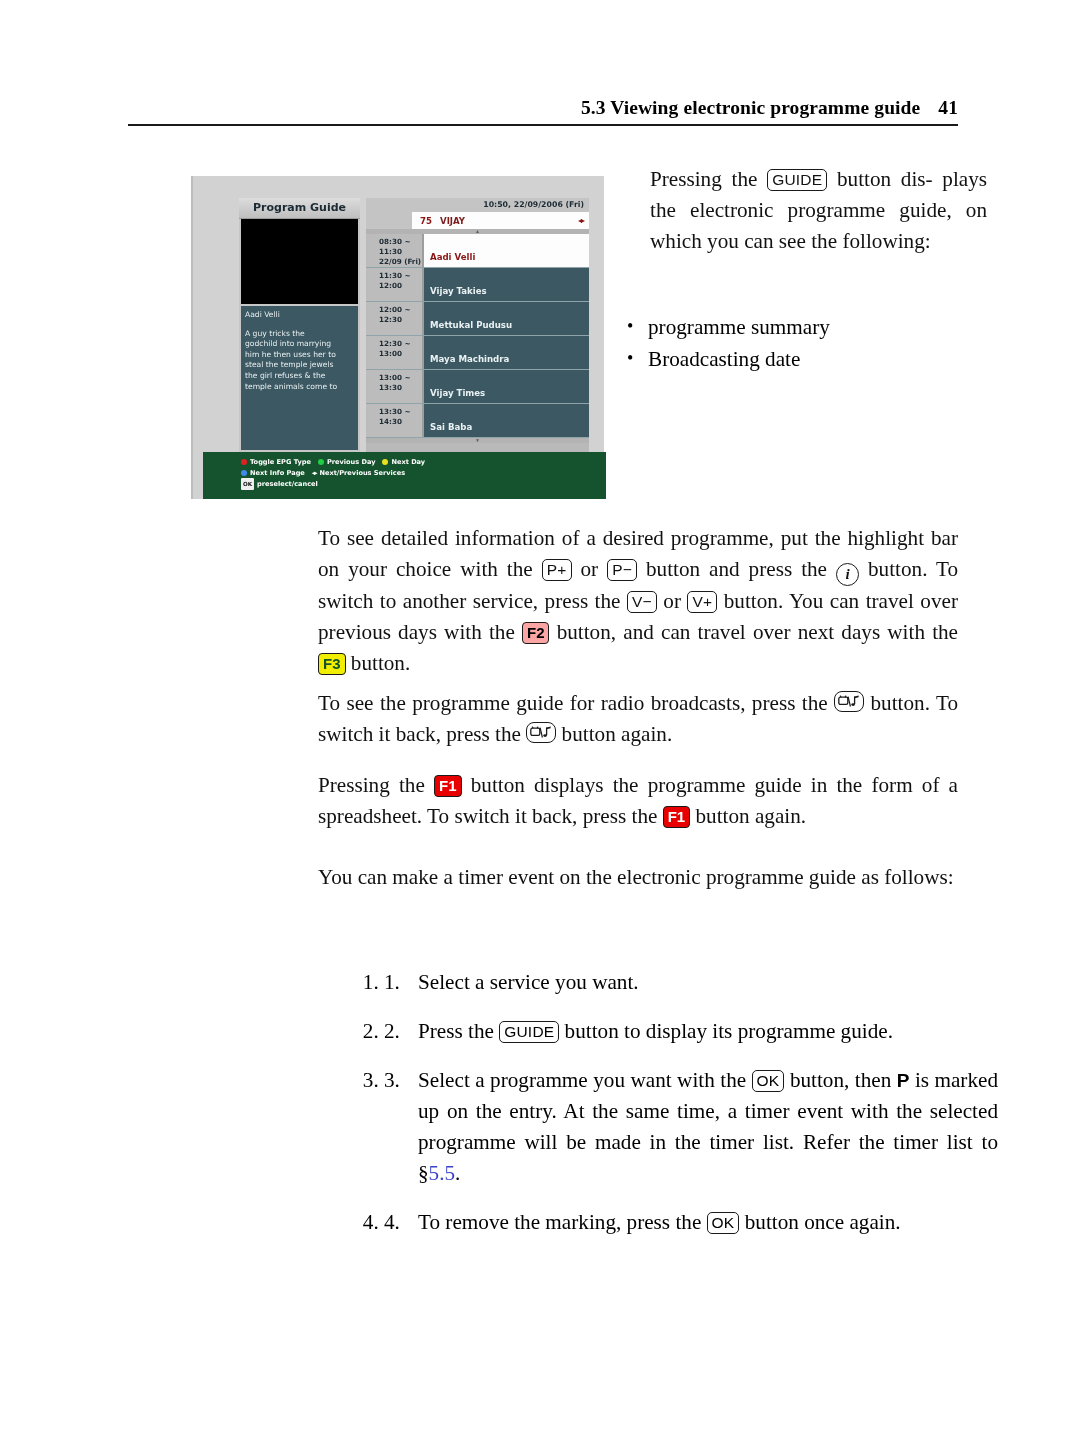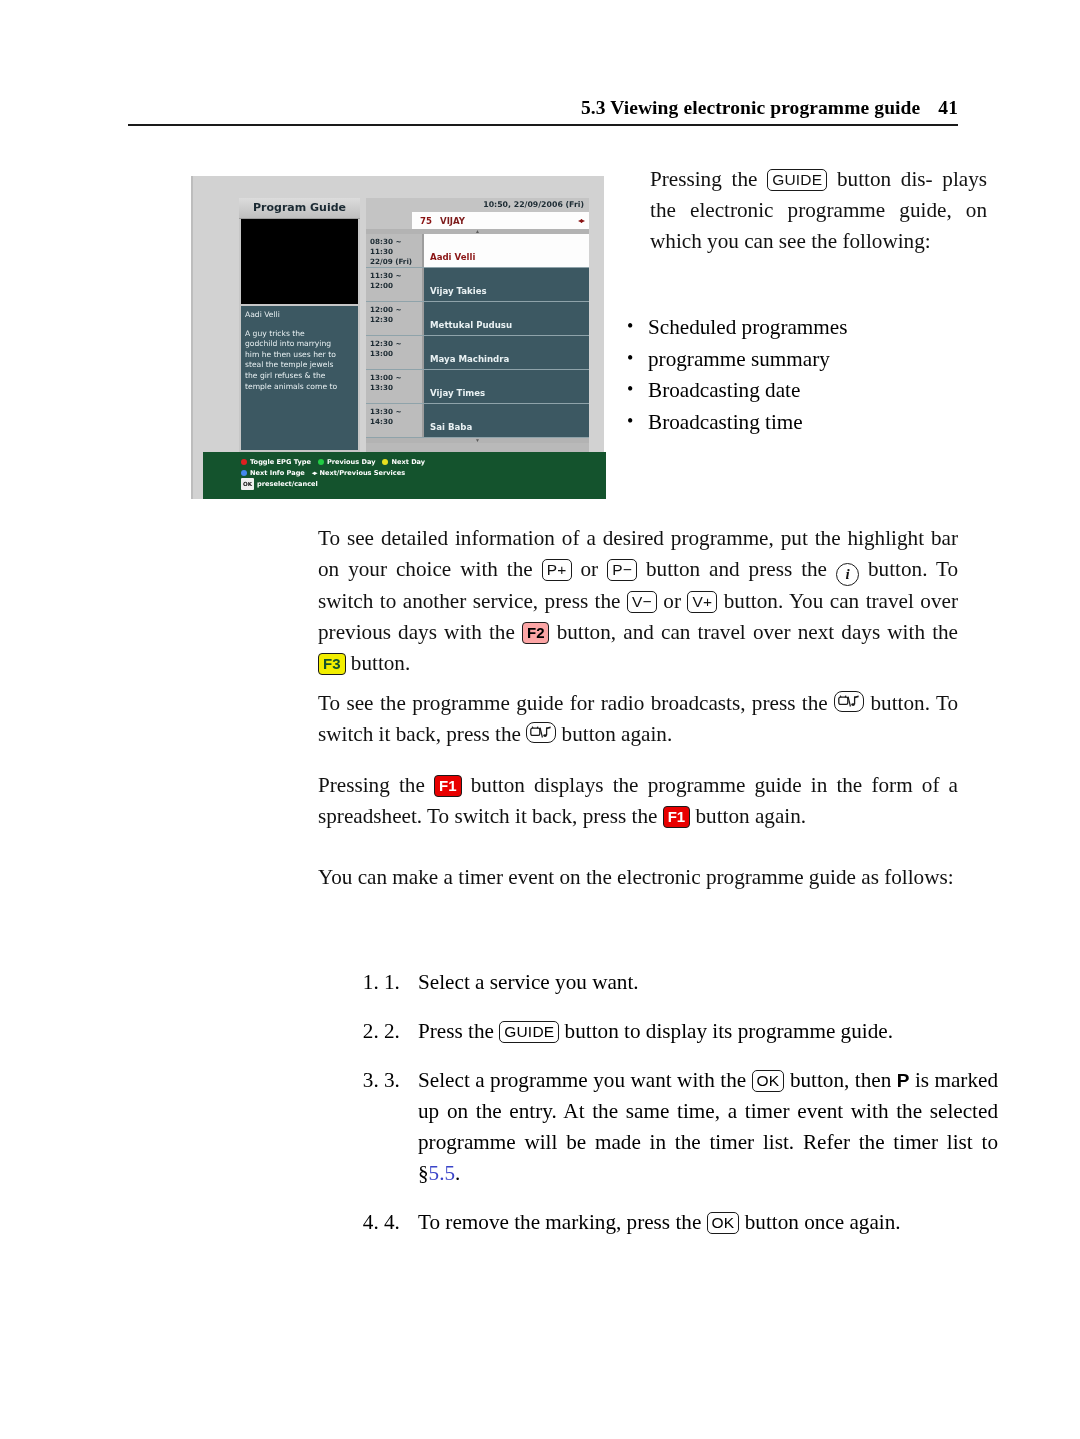--- a/index.html
+++ b/index.html
@@ -155,21 +155,21 @@
   }
   .epg-row .row-time {
     width: 58px;
     flex: 0 0 58px;
     background: #bcbcbc;
     color: #1d2b33;
     font-family: "DejaVu Sans", "Liberation Sans", sans-serif;
     font-size: 7.2px;
     font-weight: bold;
     line-height: 10px;
-    padding: 3px 0 0 4px;
+    padding: 3px 0 0 13px;
     box-sizing: border-box;
     border-right: 2px solid #9d9d9d;
   }
   .epg-row .row-title {
     flex: 1;
     background: #3c5862;
     color: #e9f1f3;
     font-family: "DejaVu Sans", "Liberation Sans", sans-serif;
     font-size: 8.6px;
     font-weight: bold;
@@ -433,24 +433,22 @@
     <span>Pressing the</span>
     <span class="key">GUIDE</span>
     <span>button dis-</span>
     <span>plays the electronic programme</span>
     <span>guide, on which you can see the</span>
     <span>following:</span>
   </p>
 </div>
 
 <ul class="bullets">
-  <li><span>Scheduled programmes</span></li>
   <li><span>programme summary</span></li>
   <li><span>Broadcasting date</span></li>
-  <li><span>Broadcasting time</span></li>
 </ul>
 
 <div class="body-text col-full" id="para-detail">
   <p><span>To see detailed information of a desired programme, put the highlight bar on your choice with the</span>
     <span class="key">P+</span>
     <span>or</span>
     <span class="key">P−</span>
     <span>button and press the</span>
     <span class="key-i">i</span>
     <span>button.  To switch to another service, press the</span>

